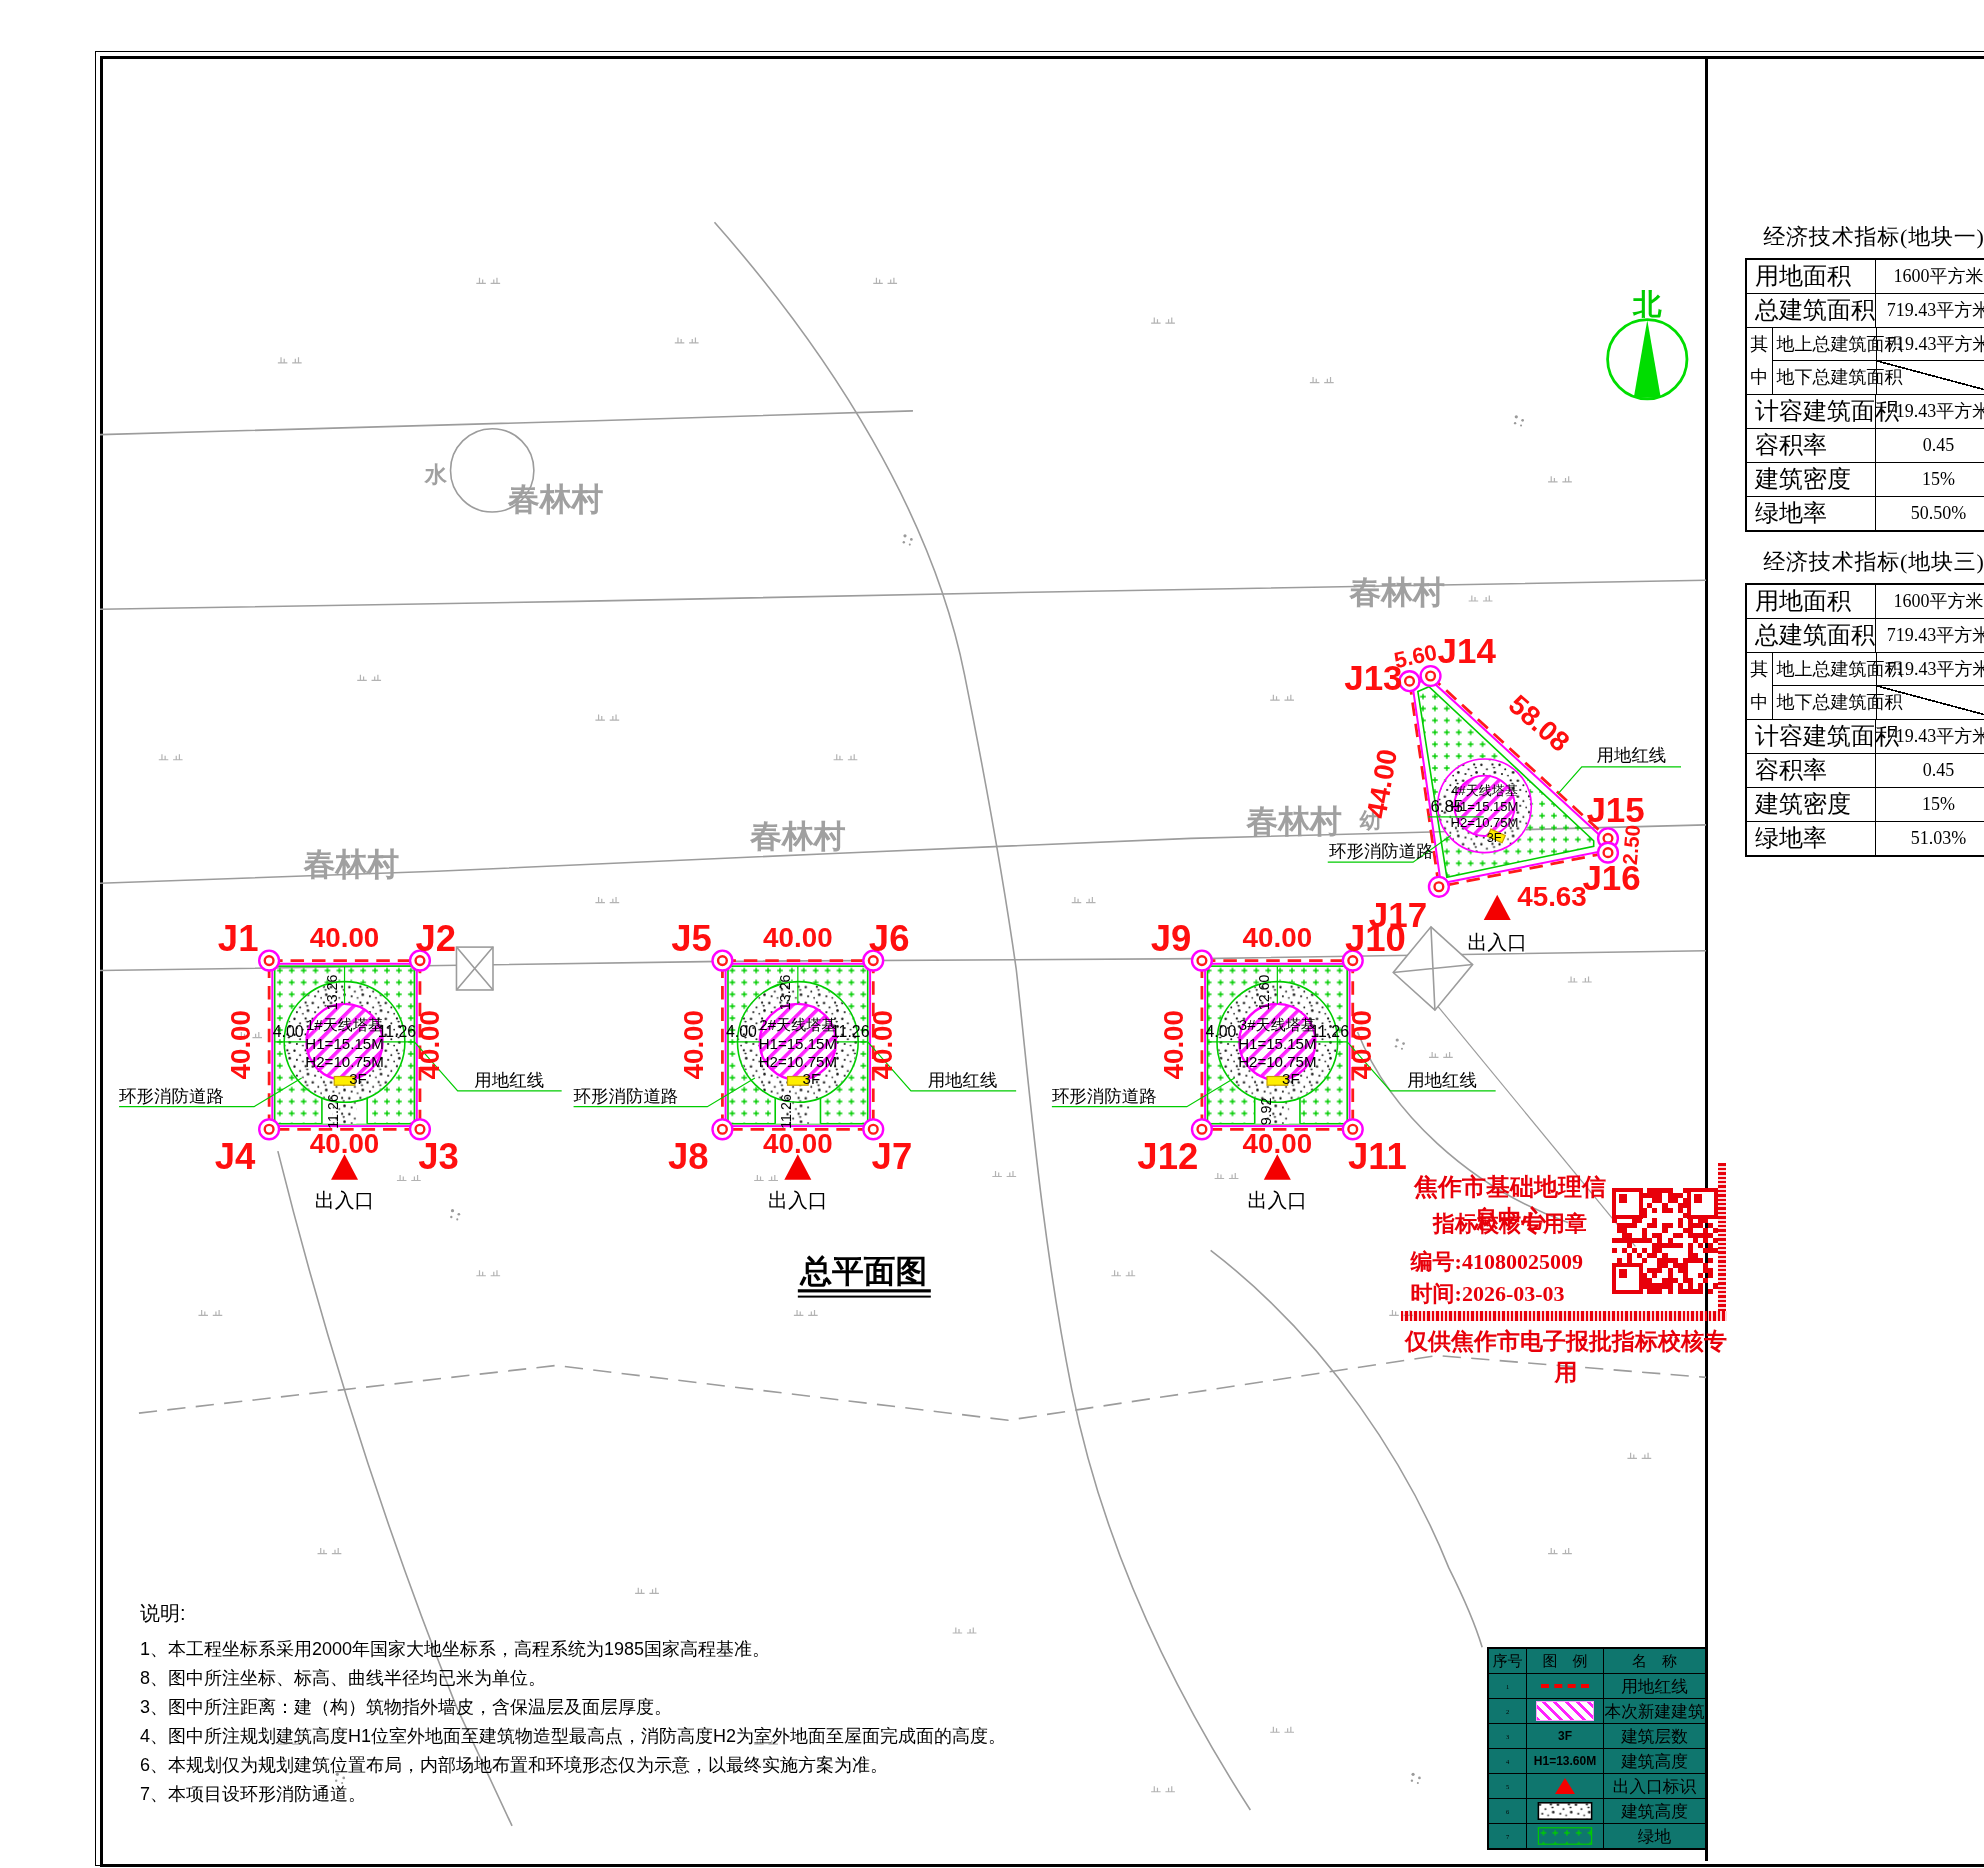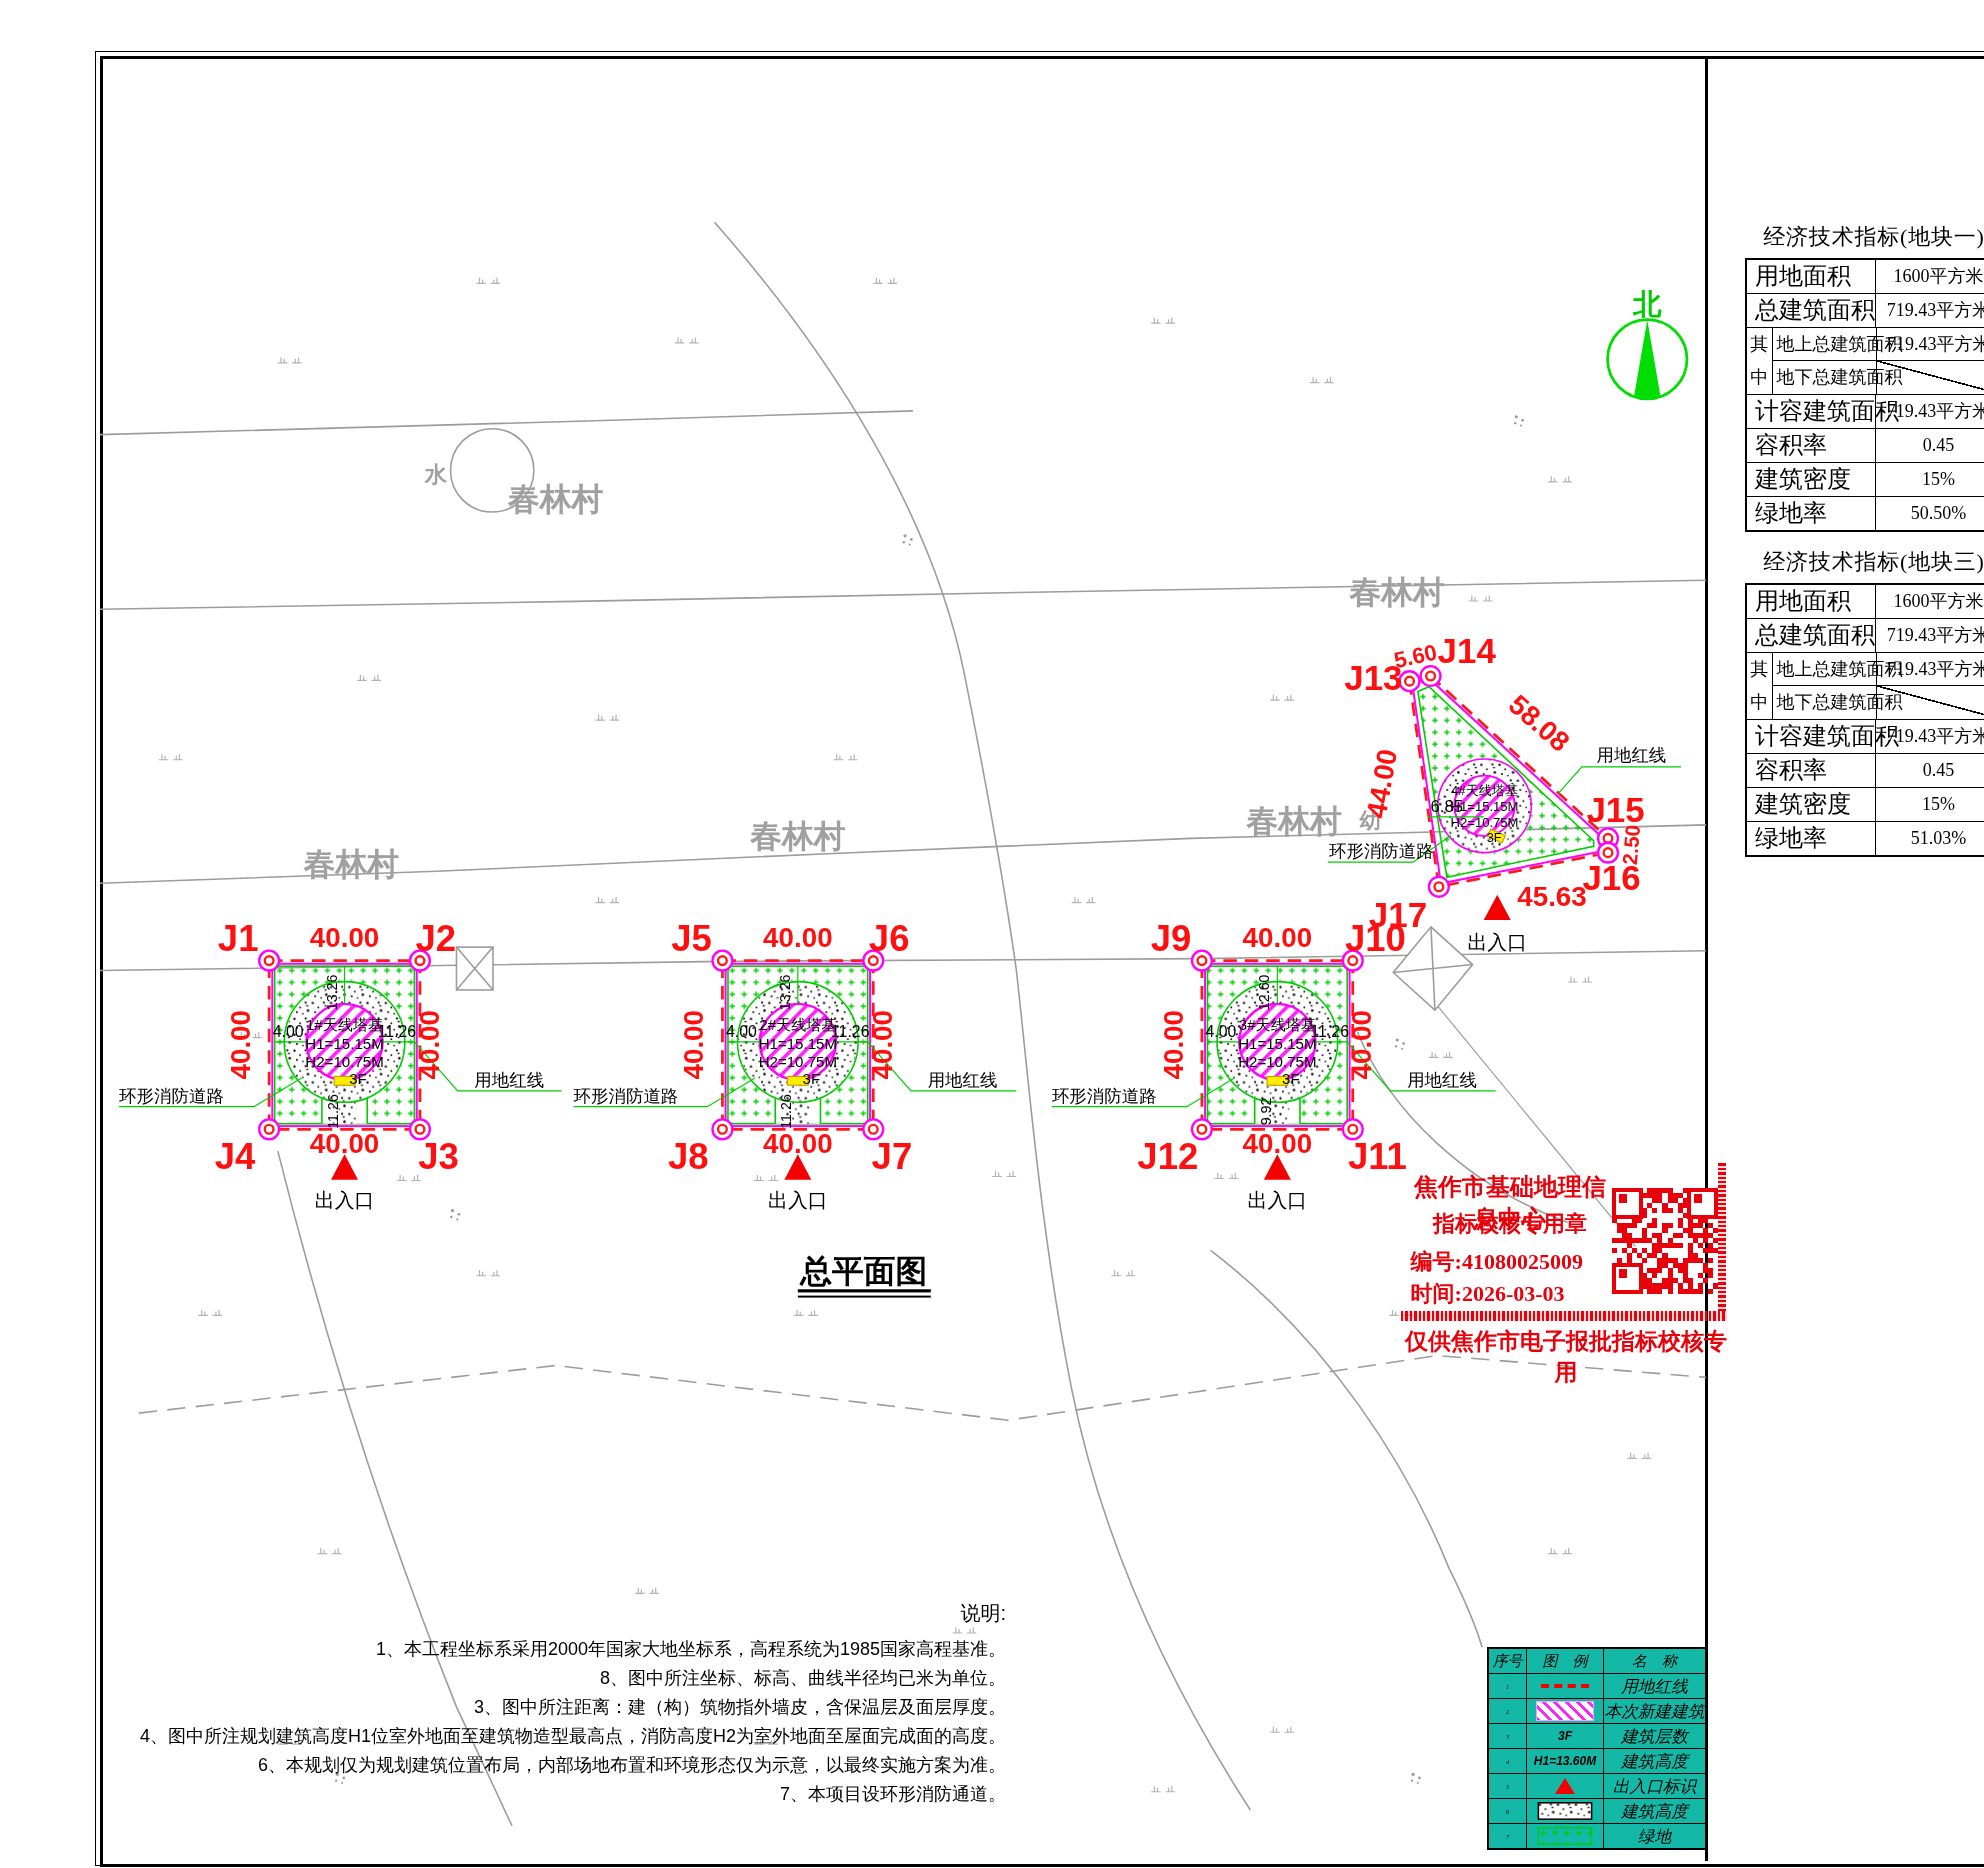--- a/index.html
+++ b/index.html
@@ -7,25 +7,25 @@
          font-family:"Liberation Sans",sans-serif;color:#000;}
   
   .frame-outer{position:absolute;left:95px;top:51px;width:2539px;height:1813px;border:1.2px solid #000;}
   .frame-inner{position:absolute;left:100px;top:56px;width:2530px;height:1805px;border:3.6px solid #000;}
   .vline{position:absolute;top:56px;height:1805px;width:3.2px;background:#000;}
   
   .plan-svg{position:absolute;left:0;top:0;z-index:1;}
   .big-title{position:absolute;left:290px;top:79px;z-index:3;font-size:79px;font-weight:bold;
              letter-spacing:11px;white-space:nowrap;}
   
-  .notes{position:absolute;left:140px;top:1599px;z-index:4;font-size:18px;line-height:29px;white-space:nowrap;text-align:right;}
+  .notes{position:absolute;left:140px;top:1599px;z-index:4;font-size:18px;line-height:29px;white-space:nowrap;}
   .notes .nh{font-size:20px;margin-bottom:7.1px;}
   
-  .legend{position:absolute;left:1487px;top:1647px;width:216px;z-index:4;background:#14b8a6;
-          border:2px solid #000;font-family:"Liberation Serif",serif;font-style:italic;}
+  .legend{position:absolute;left:1487px;top:1647px;width:216px;z-index:4;background:#0f766e;
+          border:2px solid #000;font-family:"Liberation Serif",serif;}
   .lrow{display:flex;height:24px;border-top:1.2px solid #000;align-items:stretch;}
   .lrow:first-child{border-top:none;}
   .lc{display:flex;align-items:center;justify-content:center;border-right:1.2px solid #000;}
   .lc1{width:37px;}.lc2{width:76px;}.lc3{flex:1;border-right:none;font-size:16.7px;}
   .lrow .hd{font-size:15px;}
   .sym-dash{width:48px;height:0;border-top:4px dashed #f40000;}
   .sym-hatch{width:56px;height:18px;border:0.8px solid #ff9bff;
      background:repeating-linear-gradient(45deg,#ff22ff 0 2.8px,#fff 2.8px 8px);}
   .sym-3f,.sym-h1{font-size:12px;font-weight:bold;font-family:"Liberation Sans",sans-serif;}
   .sym-tri{width:0;height:0;border-left:10px solid transparent;border-right:10px solid transparent;

